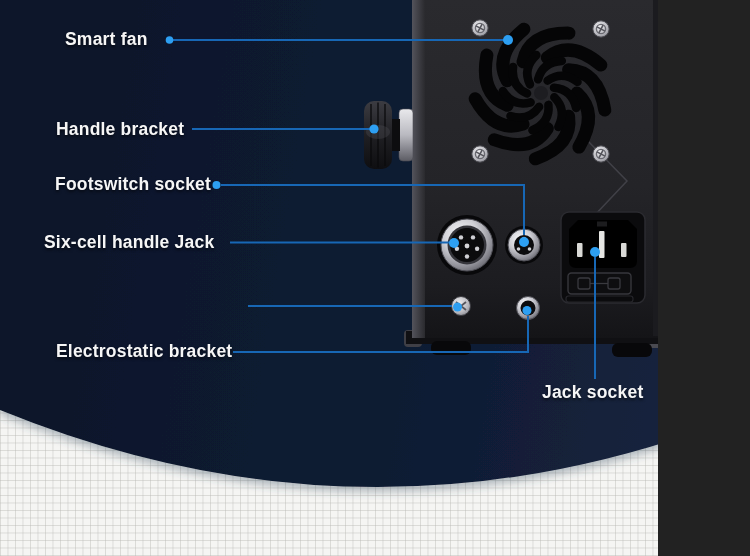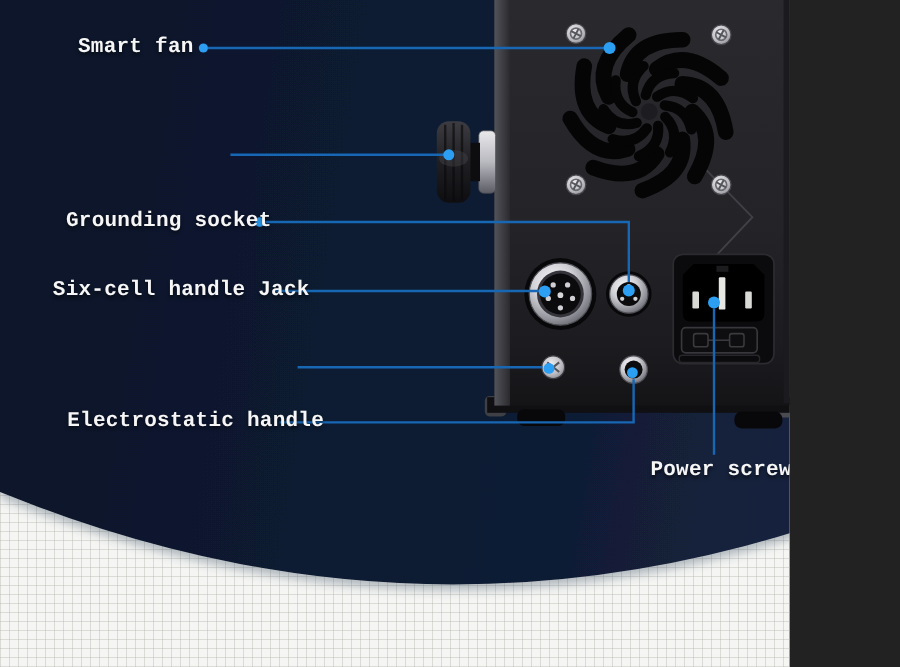--- a/index.html
+++ b/index.html
@@ -1,18 +1,18 @@
 <!DOCTYPE html>
 <html><head>
 <meta charset="utf-8">
 <style>
   html,body{margin:0;padding:0;background:#222;}
   .stage{
     position:relative;width:658px;height:556px;overflow:hidden;
-    font-family:Liberation Mono, monospace;
+    font-family:Liberation Sans, sans-serif;
     background-color:#f5f5f3;
     background-image:
       linear-gradient(rgba(185,185,180,.45) 1px, transparent 1px),
       linear-gradient(90deg, rgba(185,185,180,.45) 1px, transparent 1px);
     background-size:7.5px 7.5px;
   }
   .scene{position:absolute;left:0;top:0;pointer-events:none;}
   .callout{
     position:absolute;
     font-size:17.5px;font-weight:700;letter-spacing:.2px;
@@ -194,22 +194,23 @@
       <circle cx="524" cy="242" r="5"></circle>
       <circle cx="454" cy="243" r="5"></circle>
       <circle cx="457.5" cy="307" r="4.5"></circle>
       <circle cx="527" cy="310.5" r="4.5"></circle>
       <circle cx="595" cy="252" r="5"></circle>
     </g>
   </svg>
 
   <div class="callout" style="left:65px;top:29px">Smart fan</div>
 
-
-  <div class="callout" style="left:55px;top:174px">Grounding socket</div>
+  <div class="callout" style="left:56px;top:119px">Handle bracket</div>
+
+  <div class="callout" style="left:55px;top:174px">Footswitch socket</div>
 
   <div class="callout" style="left:44px;top:232px">Six-cell handle Jack</div>
 
 
-  <div class="callout" style="left:56px;top:341px">Electrostatic handle</div>
-
-  <div class="callout" style="left:542px;top:382px">Power screw</div>
+  <div class="callout" style="left:56px;top:341px">Electrostatic bracket</div>
+
+  <div class="callout" style="left:542px;top:382px">Jack socket</div>
 </div>
 
 </body></html>

